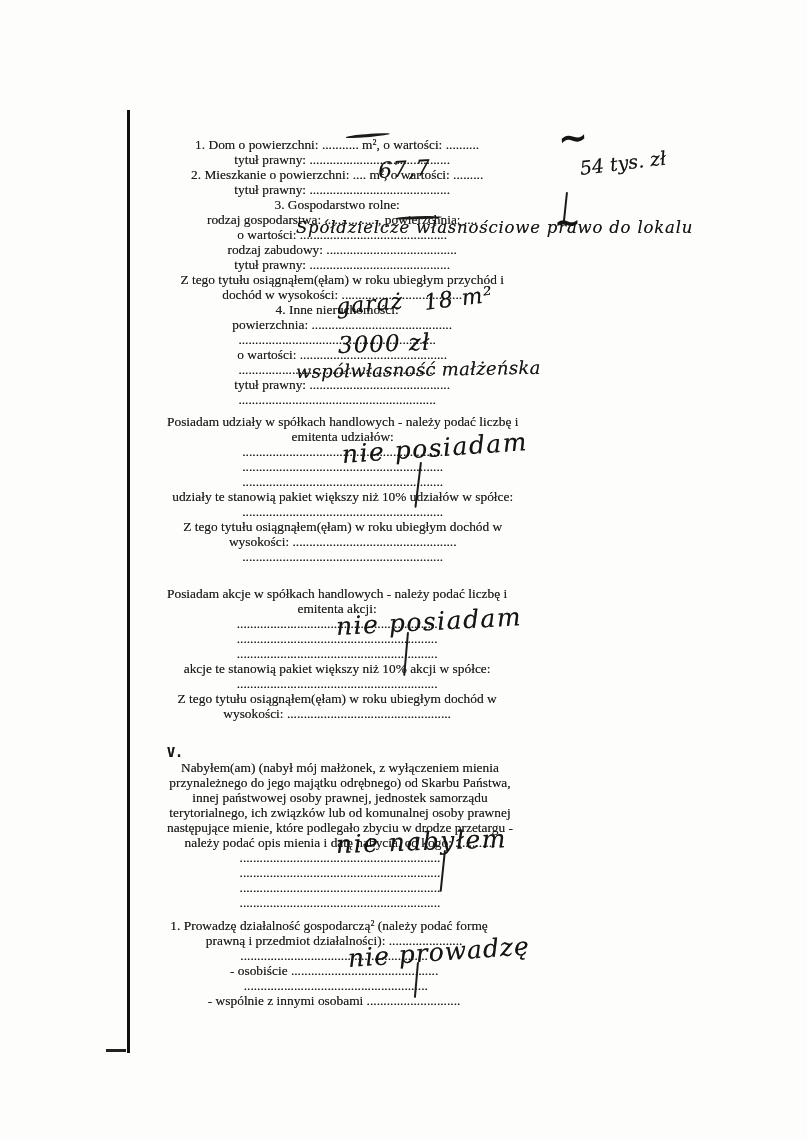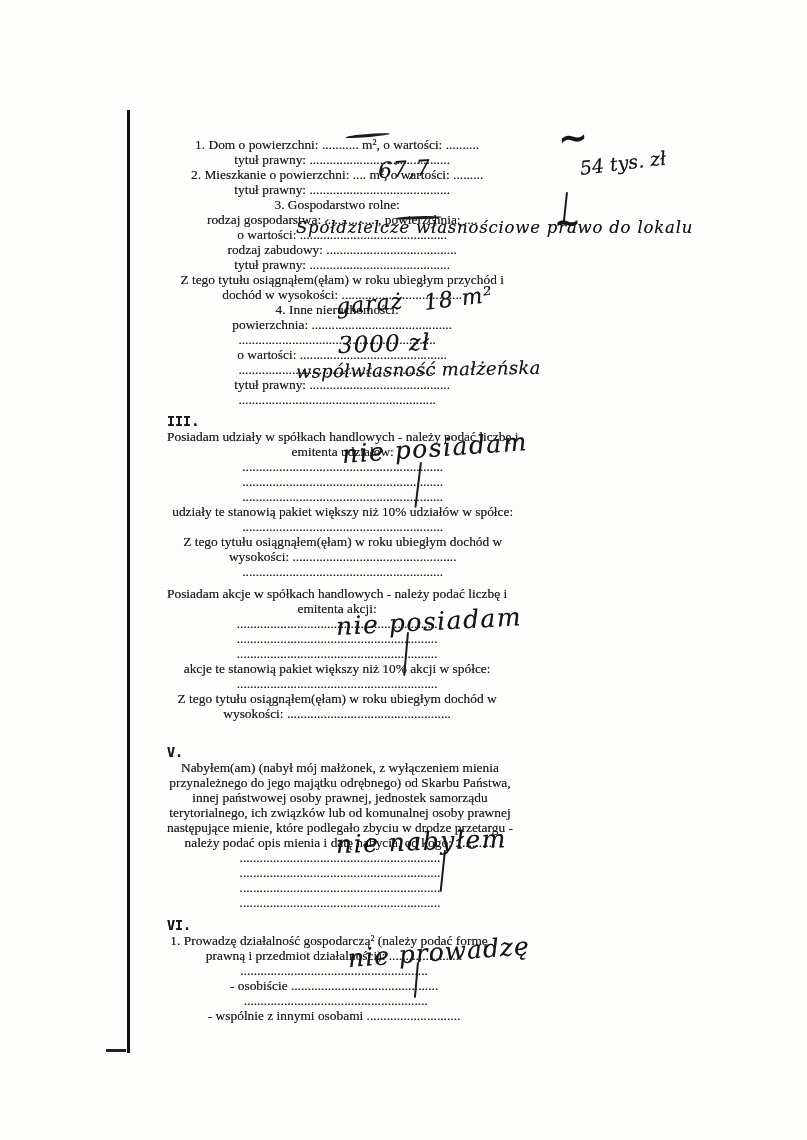--- a/index.html
+++ b/index.html
@@ -81,21 +81,20 @@
  4. Inne nieruchomości:
     powierzchnia: ..........................................
  ...........................................................
     o wartości: ............................................
  ...........................................................
     tytuł prawny: ..........................................
  ...........................................................</pre>
   </div>
 
   <div class="tw-block" style="top:414px;">
-    <div class="sec-h">III.</div>
     <pre>Posiadam udziały w spółkach handlowych - należy podać liczbę i
 emitenta udziałów:
 ............................................................
 ............................................................
 ............................................................
 udziały te stanowią pakiet większy niż 10% udziałów w spółce:
 ............................................................
 Z tego tytułu osiągnąłem(ęłam) w roku ubiegłym dochód w
 wysokości: .................................................
 ............................................................</pre>
@@ -121,21 +120,20 @@
 terytorialnego, ich związków lub od komunalnej osoby prawnej
 następujące mienie, które podlegało zbyciu w drodze przetargu -
 należy podać opis mienia i datę nabycia, od kogo: ............
 ............................................................
 ............................................................
 ............................................................
 ............................................................</pre>
   </div>
 
   <div class="tw-block" style="top:918px;">
-    <div class="sec-h">VI.</div>
     <pre> 1. Prowadzę działalność gospodarczą² (należy podać formę
     prawną i przedmiot działalności): ......................
     ........................................................
     - osobiście ............................................
      .......................................................
     - wspólnie z innymi osobami ............................</pre>
   </div>
 
   <div id="hw-layer">
       <div class="hw-dash" style="width: 44px; left: 346px; top: 136px; transform: rotate(-5deg);"></div>

